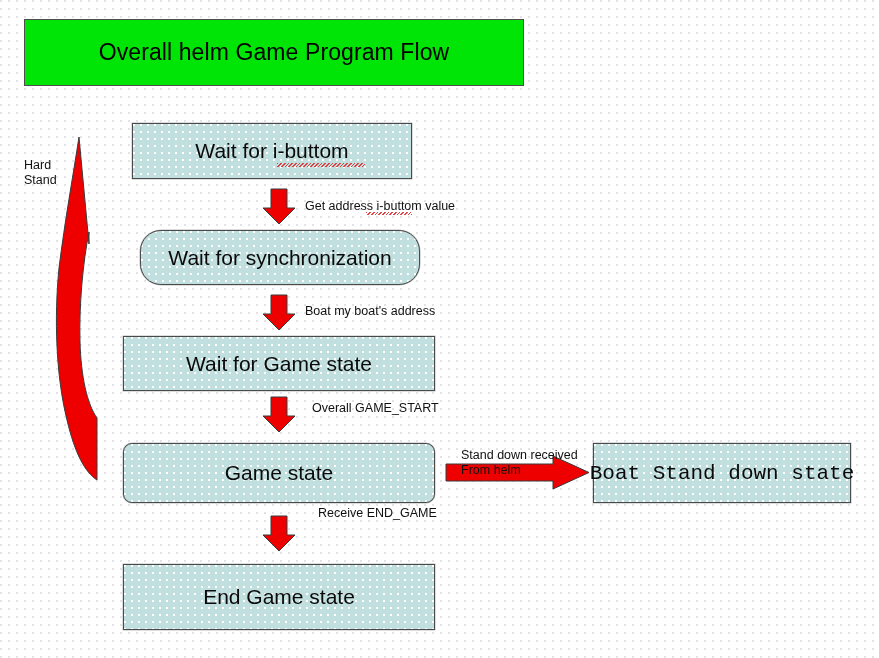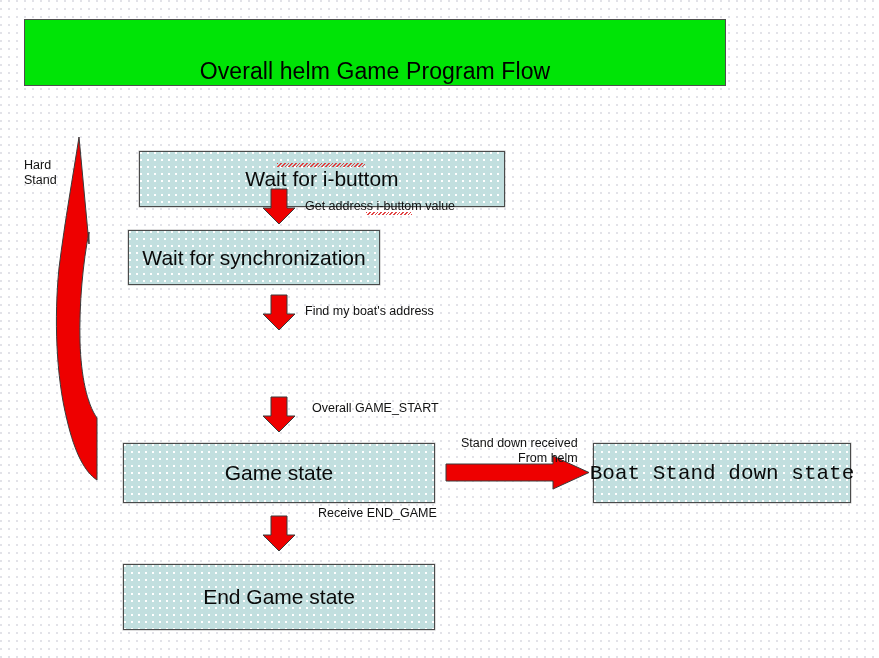--- a/index.html
+++ b/index.html
@@ -17,27 +17,27 @@
       radial-gradient(circle at 1px 1px, #e2e2e8 0.9px, rgba(255,255,255,0) 1.2px);
     background-size: 8px 8px;
     font-family: "Liberation Sans", sans-serif;
   }
 
   
   .title-banner {
     position: absolute;
     left: 24px;
     top: 19px;
-    width: 702px;
+    width: 500px;
     height: 67px;
     box-sizing: border-box;
     background-color: #00e406;
     border: 1px solid #4d4d4d;
     display: flex;
-    align-items: flex-end;
+    align-items: center;
     justify-content: center;
   }
   .title-banner .label {
     font-size: 23px;
     color: #000000;
     letter-spacing: 0.1px;
     white-space: nowrap;
   }
 
   
@@ -53,24 +53,24 @@
     display: flex;
     align-items: center;
     justify-content: center;
   }
   .pbox .label {
     font-size: 21px;
     color: #0a0a0a;
     white-space: nowrap;
   }
 
-  #box-ibutton      { left:139px; top:123px; width:366px; height:56px;margin-top:28px; }
-  #box-sync         { left:128px; top:230px; width:252px; height:55px; }
+  #box-ibutton      { left:132px; top:123px; width:280px; height:56px; }
+  #box-sync         { left:140px; top:230px; width:280px; height:55px;border-radius:21px; }
   #box-gamestate-w  { left:123px; top:336px; width:312px; height:55px; }
-  #box-game         { left:123px; top:443px; width:312px; height:60px; }
+  #box-game         { left:123px; top:443px; width:312px; height:60px;border-radius:9px; }
   #box-endgame      { left:123px; top:564px; width:312px; height:66px; }
   #box-standdown    { left:593px; top:443px; width:258px; height:60px;font-family:Liberation Mono, monospace; }
 
   
   .squiggle {
     position: absolute;
     height: 4px;
     background-image:
       repeating-linear-gradient(135deg,
         #e03a3a 0px, #e03a3a 1.2px,
@@ -103,41 +103,44 @@
     position: absolute;
     font-size: 12.5px;
     color: #111111;
     line-height: 15px;
     white-space: nowrap;
   }
   #lbl-get-correct  { left: 305px; top: 199px; }
   #lbl-find-boat    { left: 305px; top: 304px; }
   #lbl-game-start   { left: 312px; top: 401px; }
   #lbl-end-game     { left: 318px; top: 506px; }
-  #lbl-stand-down   { left: 461px; top: 436px; text-align: right; }
+  #lbl-stand-down   { left: 461px; top: 448px; }
   #lbl-hard-reset   { left: 24px;  top: 158px; }
 </style>
 </head>
 <body>
 
 <div id="canvas">
 
   <div class="title-banner">
     <span class="label">Overall helm Game Program Flow</span>
   </div>
 
   <div class="pbox" id="box-ibutton">
     <span class="label">Wait for i-buttom</span>
   </div>
   <div class="squiggle" id="squiggle-box"></div>
 
   <div class="pbox" id="box-sync">
     <span class="label">Wait for synchronization</span>
   </div>
 
+  <div class="pbox" id="box-gamestate-w">
+    <span class="label">Wait for Game state</span>
+  </div>
 
   <div class="pbox" id="box-game">
     <span class="label">Game state</span>
   </div>
 
   <div class="pbox" id="box-endgame">
     <span class="label">End Game state</span>
   </div>
 
   <div class="pbox" id="box-standdown">
@@ -172,21 +175,21 @@
              L 42,290
              C 32,276 26,248 25,214
              C 24,176 28,134 34,104
              L 34,116
              L 24,9 Z"></path>
   </svg>
 
   <div class="edge-label" id="lbl-get-correct">Get address i-buttom value</div>
   <div class="squiggle" id="squiggle-lbl"></div>
 
-  <div class="edge-label" id="lbl-find-boat">Find my boat's address</div>
+  <div class="edge-label" id="lbl-find-boat">Boat my boat's address</div>
   <div class="edge-label" id="lbl-game-start">Overall GAME_START</div>
   <div class="edge-label" id="lbl-end-game">Receive END_GAME</div>
 
   <div class="edge-label" id="lbl-stand-down">
     <div>Stand down received</div>
     <div>From helm</div>
   </div>
 
   <div class="edge-label" id="lbl-hard-reset">
     <div>Hard</div>

